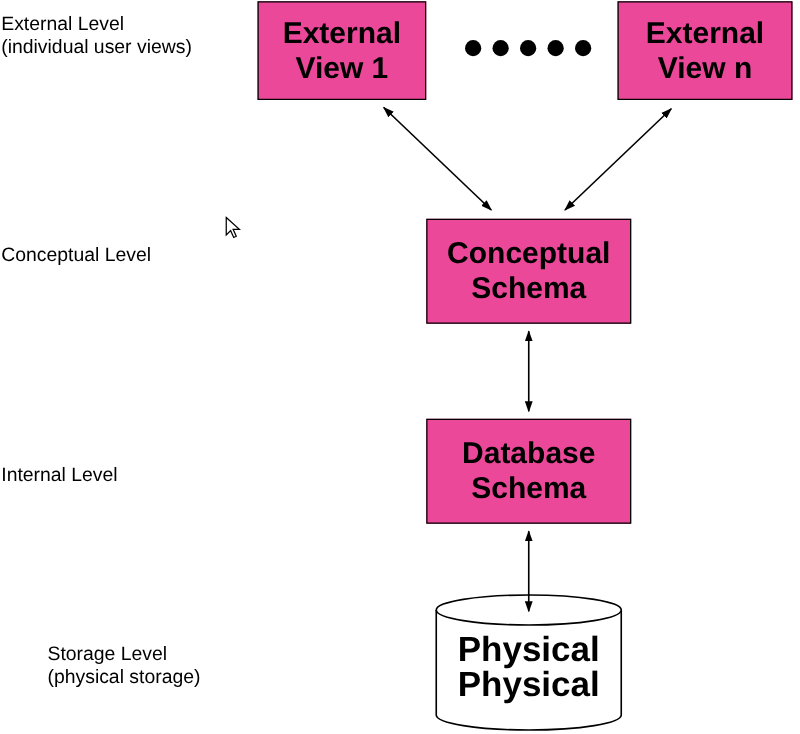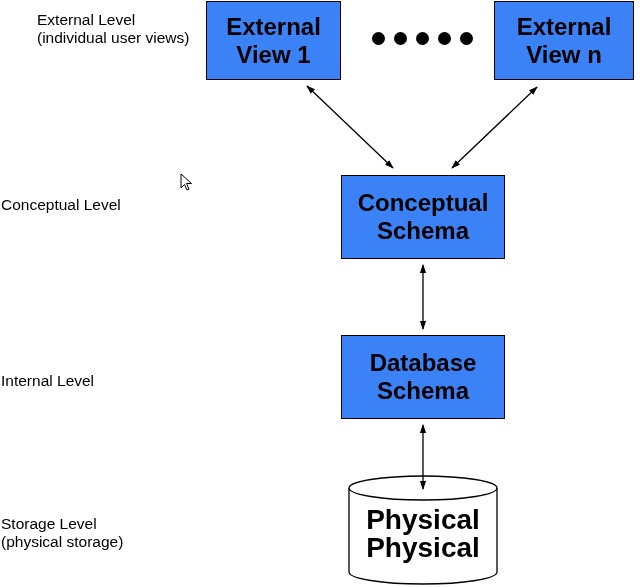--- a/index.html
+++ b/index.html
@@ -17,30 +17,30 @@
     }
     .level-label {
       position: absolute;
       left: 1px;
       font-size: 15.5px;
       line-height: 18px;
       font-weight: normal;
       white-space: nowrap;
     }
     .level-label span { display: block; }
-    #lbl-external   { top: 11px; margin-left: 36px; }
+    #lbl-external   { top: 11px; }
     #lbl-conceptual { top: 196px; }
     #lbl-internal   { top: 372px; }
-    #lbl-storage    { top: 515px; }
+    #lbl-storage    { top: 515px; padding-left: 37px; }
 
     .box {
       position: absolute;
       box-sizing: border-box;
       border: 1.5px solid #000000;
-      background: #3b82f6;
+      background: #ec4899;
       display: flex;
       flex-direction: column;
       align-items: center;
       justify-content: center;
       font-weight: bold;
       font-size: 24px;
       line-height: 28px;
       text-align: center;
     }
     .box span { display: block; }

